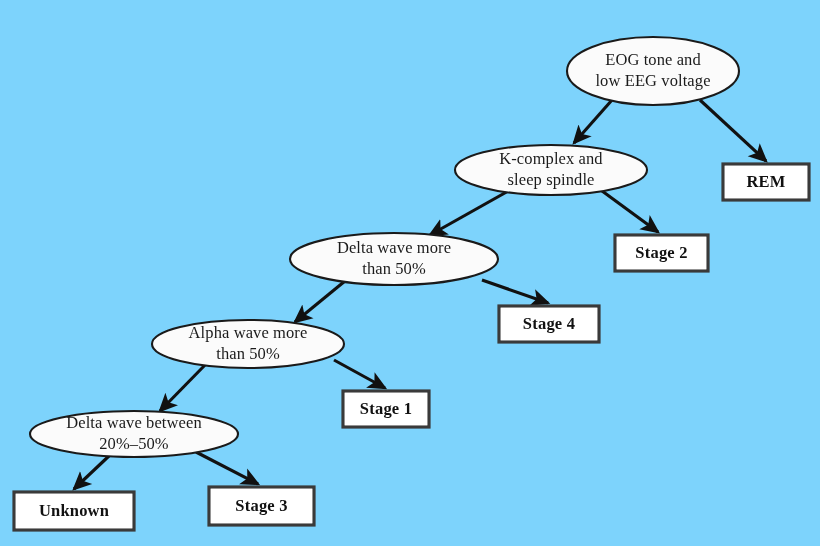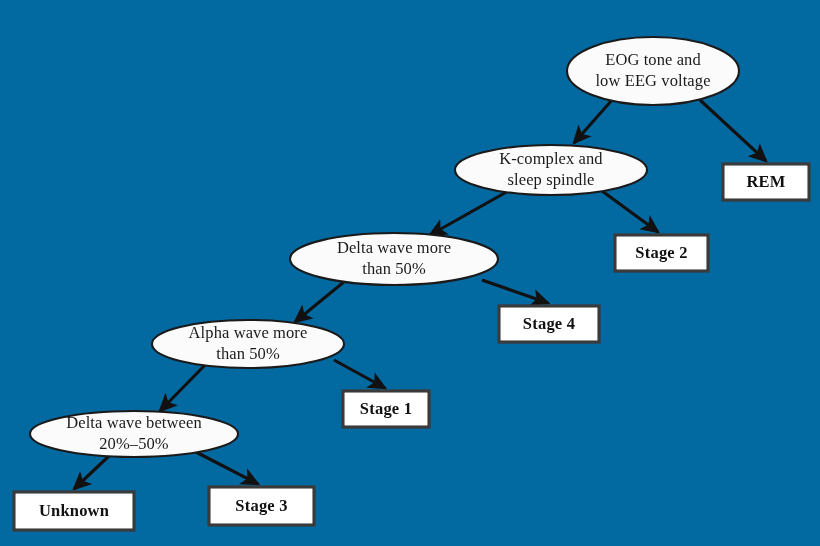--- a/index.html
+++ b/index.html
@@ -5,21 +5,21 @@
 <style>
   html, body {
     margin: 0;
     padding: 0;
     background: #ffffff;
   }
   #diagram-root {
     position: relative;
     width: 820px;
     height: 546px;
-    background: #0369a1;
+    background: #7dd3fc;
     overflow: hidden;
     font-family: "Liberation Serif", "DejaVu Serif", serif;
   }
   #tree-svg {
     position: absolute;
     left: 0;
     top: 0;
     width: 820px;
     height: 546px;
     display: block;

